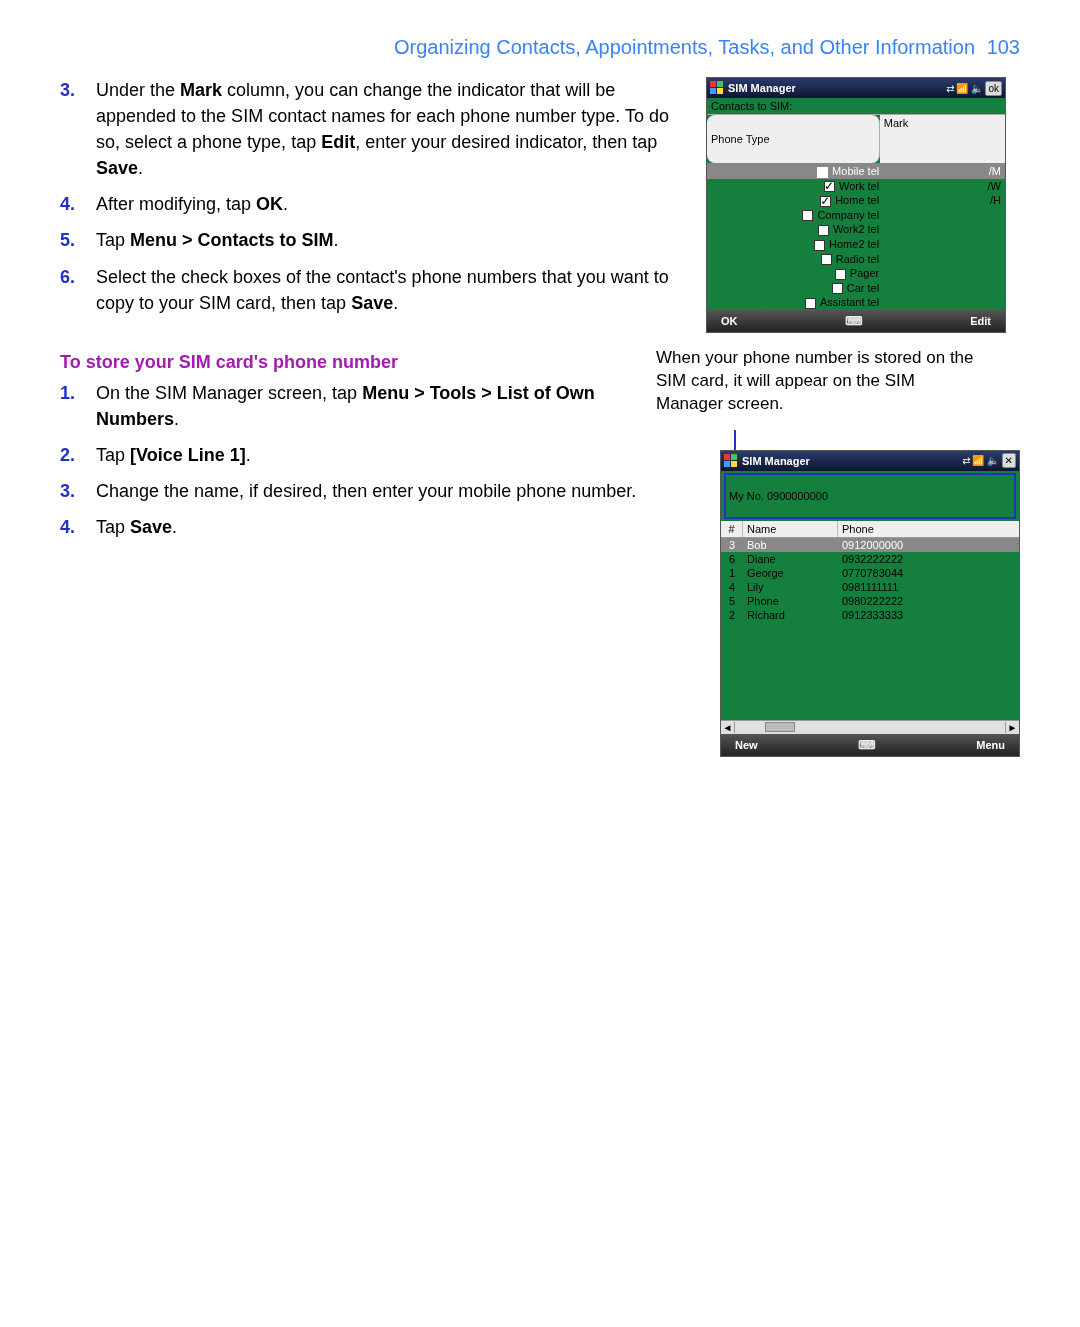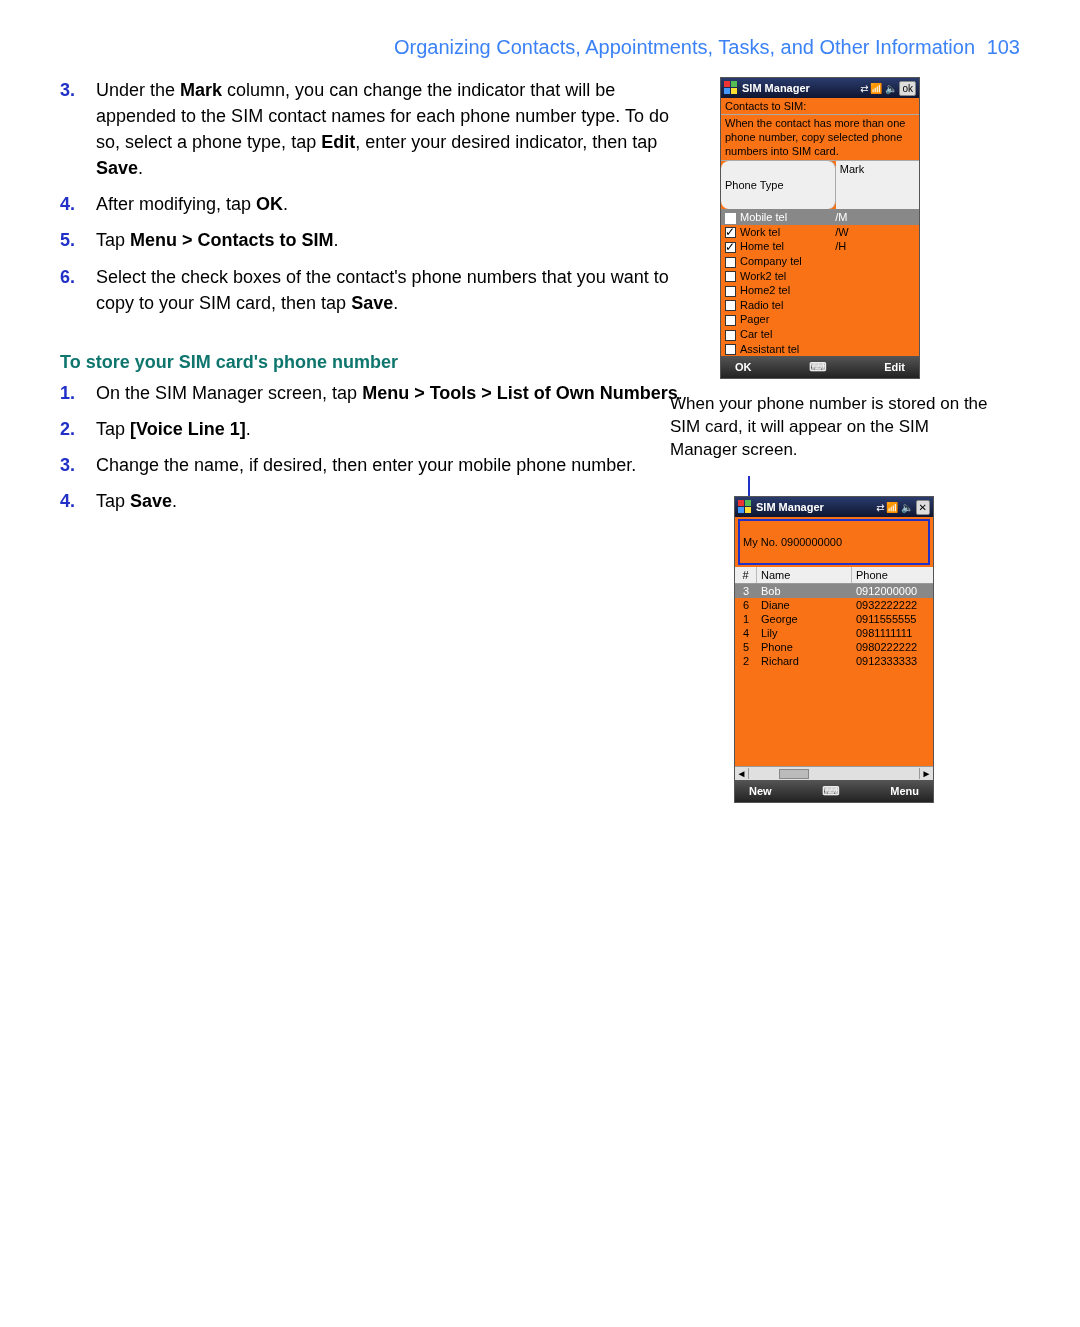--- a/index.html
+++ b/index.html
@@ -32,35 +32,35 @@
     margin-bottom: 10px;
     line-height: 1.45;
   }
   ol.steps > li .mark {
     position: absolute;
     left: -36px;
     font-weight: bold;
     color: #2130c7;
   }
   .section-title {
-    color: #0f766e;
+    color: #a21caf;
     font-weight: bold;
     font-size: 18px;
     margin-top: 34px;
     margin-bottom: 6px;
     line-height: 1.35;
   }
 
   
   .screenshot {
     border: 1px solid #555;
-    background: #f97316;
+    background: #15803d;
     font-family: Tahoma, sans-serif;
     font-size: 11px;
-    width: 200px;
+    width: 300px;
   }
   .ss-titlebar {
     background: linear-gradient(to bottom, #2a3c6e, #0f1530);
     color: #fff;
     display: flex;
     align-items: center;
     height: 20px;
     padding: 0 3px;
     gap: 4px;
   }
@@ -87,21 +87,21 @@
     border-radius:2px;
   }
   .ss-sub { padding:2px 4px; border-bottom:1px solid #aaa; }
   .ss-note { padding:2px 4px; border-bottom:1px solid #aaa; line-height:1.25; }
   .ss-cols {
     display:flex; border-bottom:1px solid #888;
   }
   .ss-cols .c1 { flex:0 0 58%; border-right:1px solid #aaa; padding:18px 4px; background:#efefef;border-radius:8px; }
   .ss-cols .c2 { flex:1; padding:2px 4px; background:#efefef; }
   .ss-rows { }
-  .ss-row { display:flex; padding:1px 4px; }
+  .ss-row { display:flex; padding:1px 4px;text-align:right; }
   .ss-row.sel { background:#888; color:#fff; }
   .cb {
     width:11px; height:11px; border:1px solid #333; display:inline-block;
     margin-right:4px; vertical-align:middle; background:#fff;
     position:relative;
   }
   .cb.checked::after {
     content:"✓"; position:absolute; top:-3px; left:-1px; font-size:12px; color:#000;
   }
   .ss-row.sel .cb { border-color:#fff; }
@@ -189,21 +189,20 @@
         <span class="win-flag"></span>
         <span class="ss-title">SIM Manager</span>
         <span class="ss-icons">
           <span class="ti">⇄</span>
           <span class="ti">📶</span>
           <span class="ti">🔈</span>
           <span class="ok-btn">ok</span>
         </span>
       </div>
       <div class="ss-sub">Contacts to SIM:</div>
-      <div class="ss-note">When the contact has more than one phone number, copy selected phone numbers into SIM card.</div>
       <div class="ss-cols">
         <div class="c1">Phone Type</div>
         <div class="c2">Mark</div>
       </div>
       <div class="ss-rows" id="ss1rows">
           <div class="ss-row sel">
             <div class="r1"><span class="cb checked"></span><span>Mobile tel</span></div>
             <div class="r2">/M</div>
           </div>
           <div class="ss-row">
@@ -277,21 +276,21 @@
             <div class="bp">0912000000</div>
           </div>
           <div class="body-row">
             <div class="bi">6</div>
             <div class="bn">Diane</div>
             <div class="bp">0932222222</div>
           </div>
           <div class="body-row">
             <div class="bi">1</div>
             <div class="bn">George</div>
-            <div class="bp">0911555555</div>
+            <div class="bp">0770783044</div>
           </div>
           <div class="body-row">
             <div class="bi">4</div>
             <div class="bn">Lily</div>
             <div class="bp">0981111111</div>
           </div>
           <div class="body-row">
             <div class="bi">5</div>
             <div class="bn">Phone</div>
             <div class="bp">0980222222</div>

